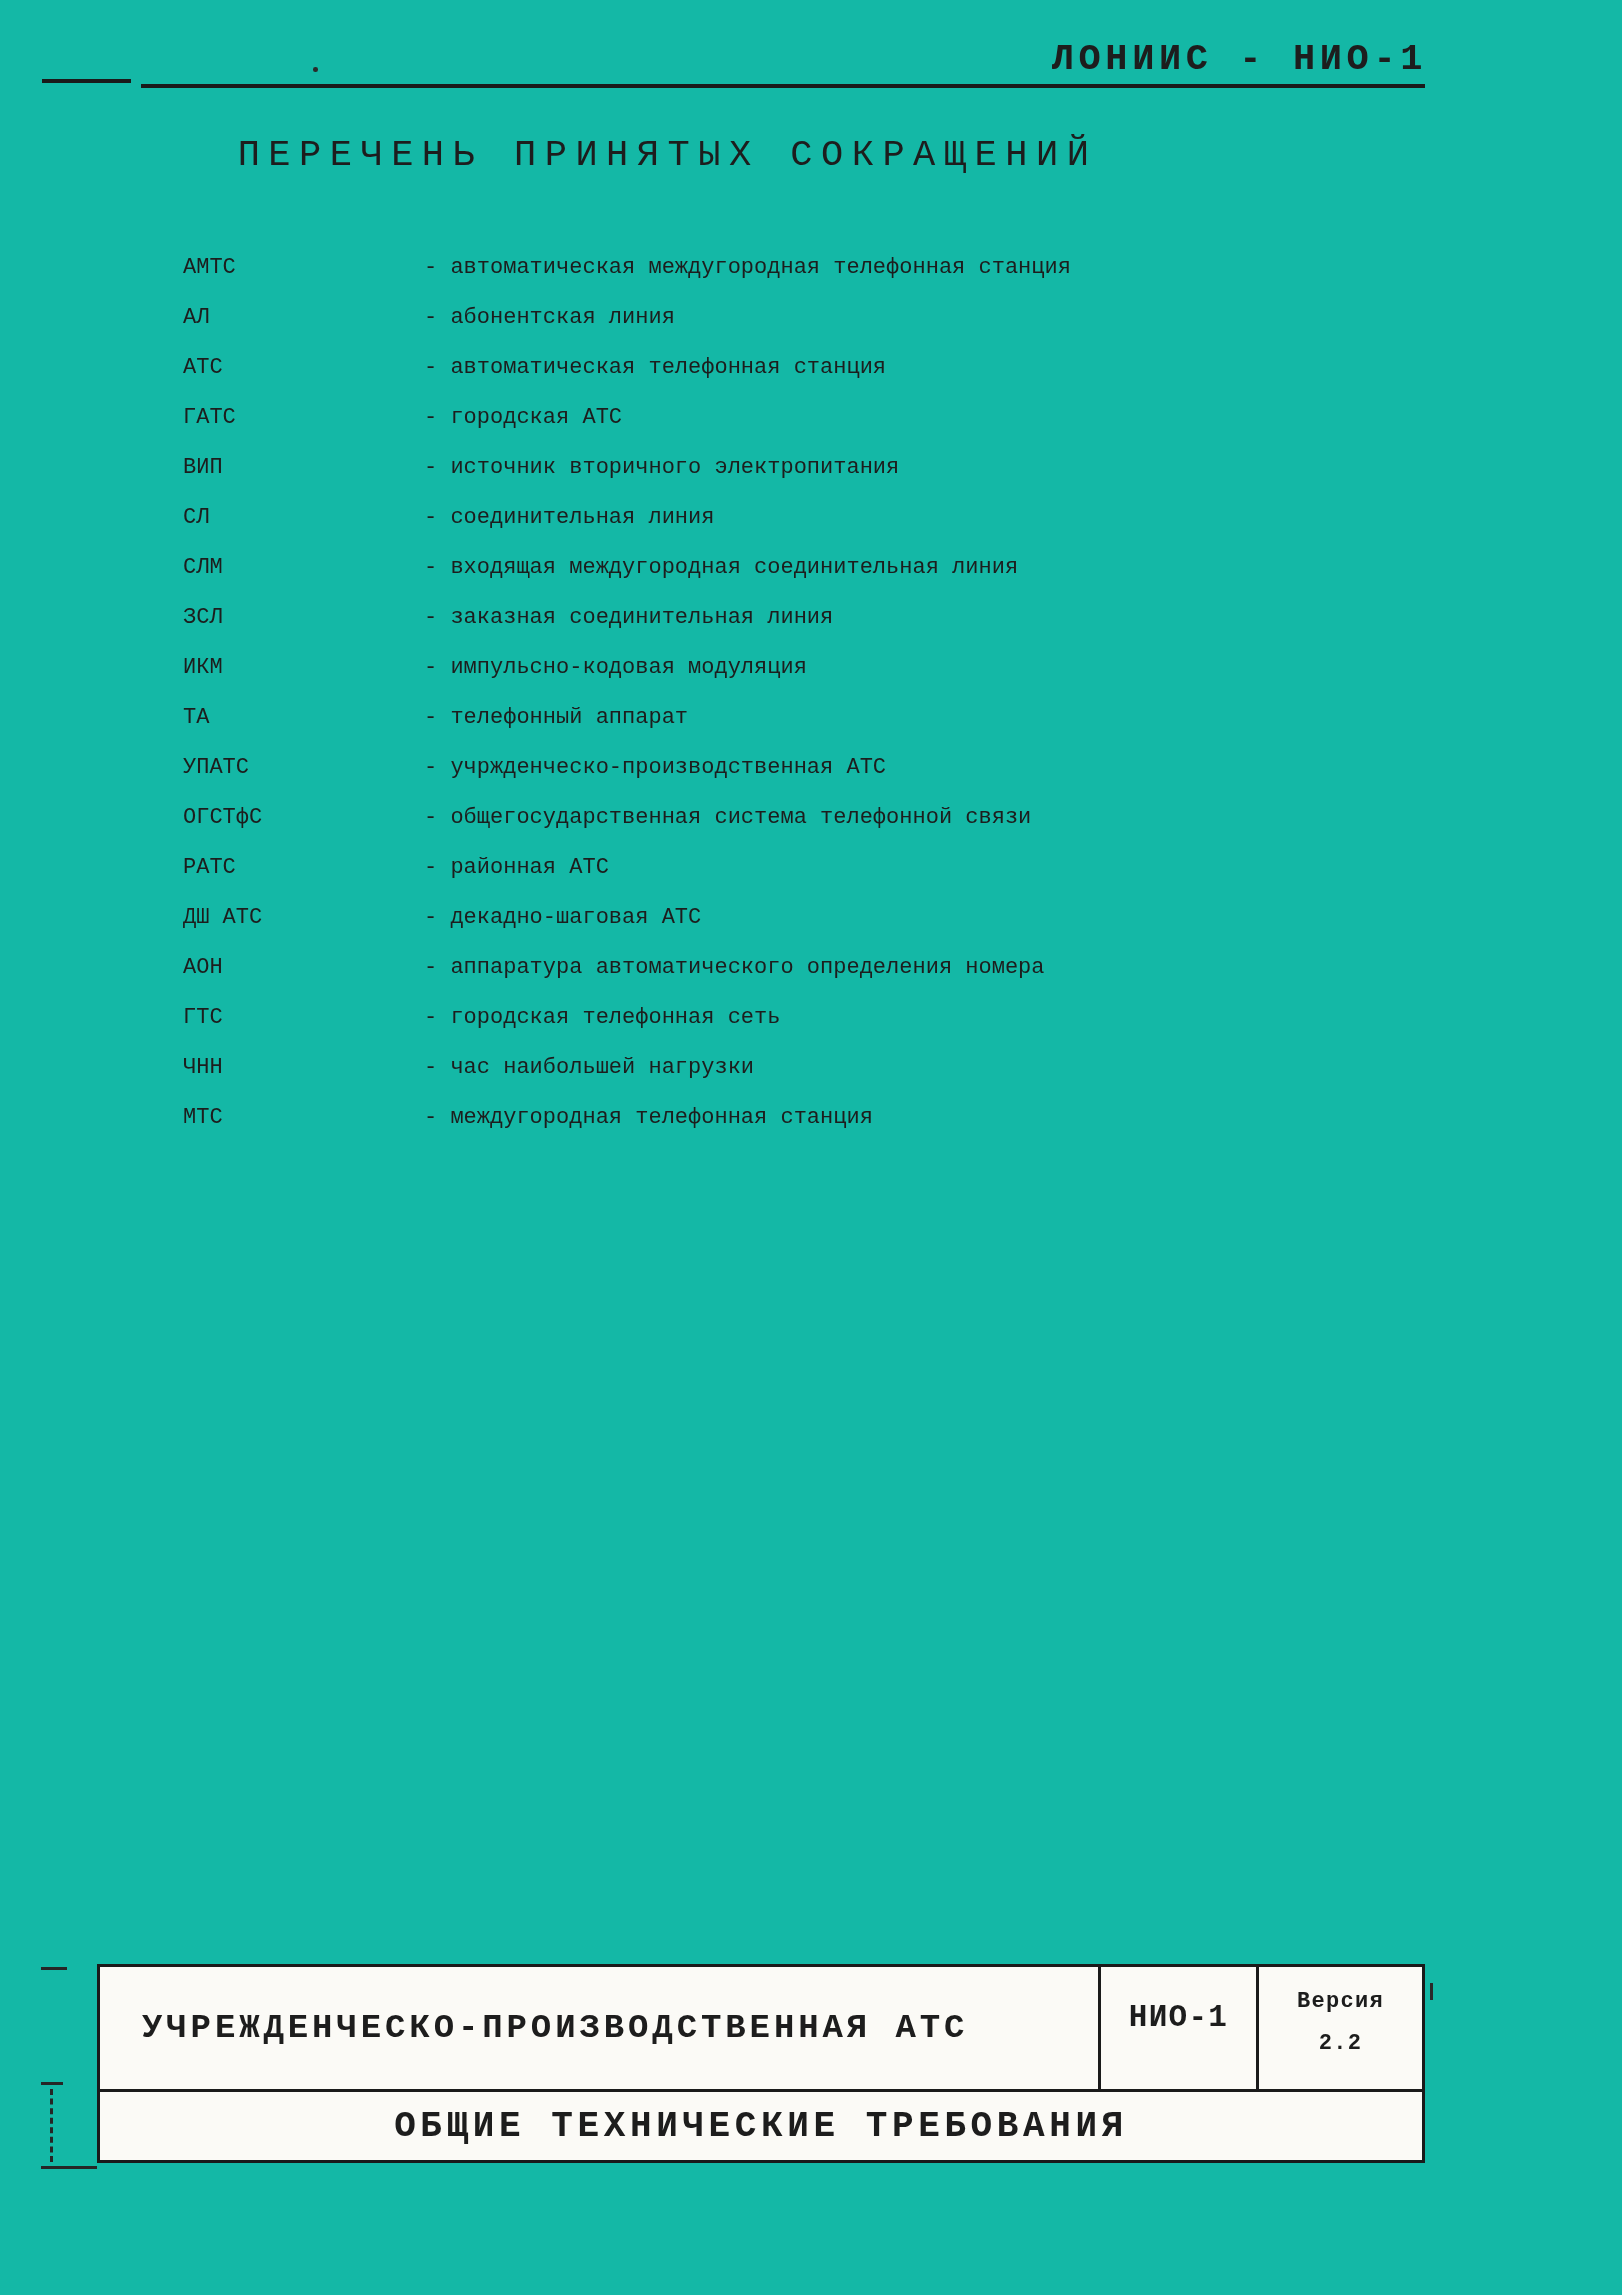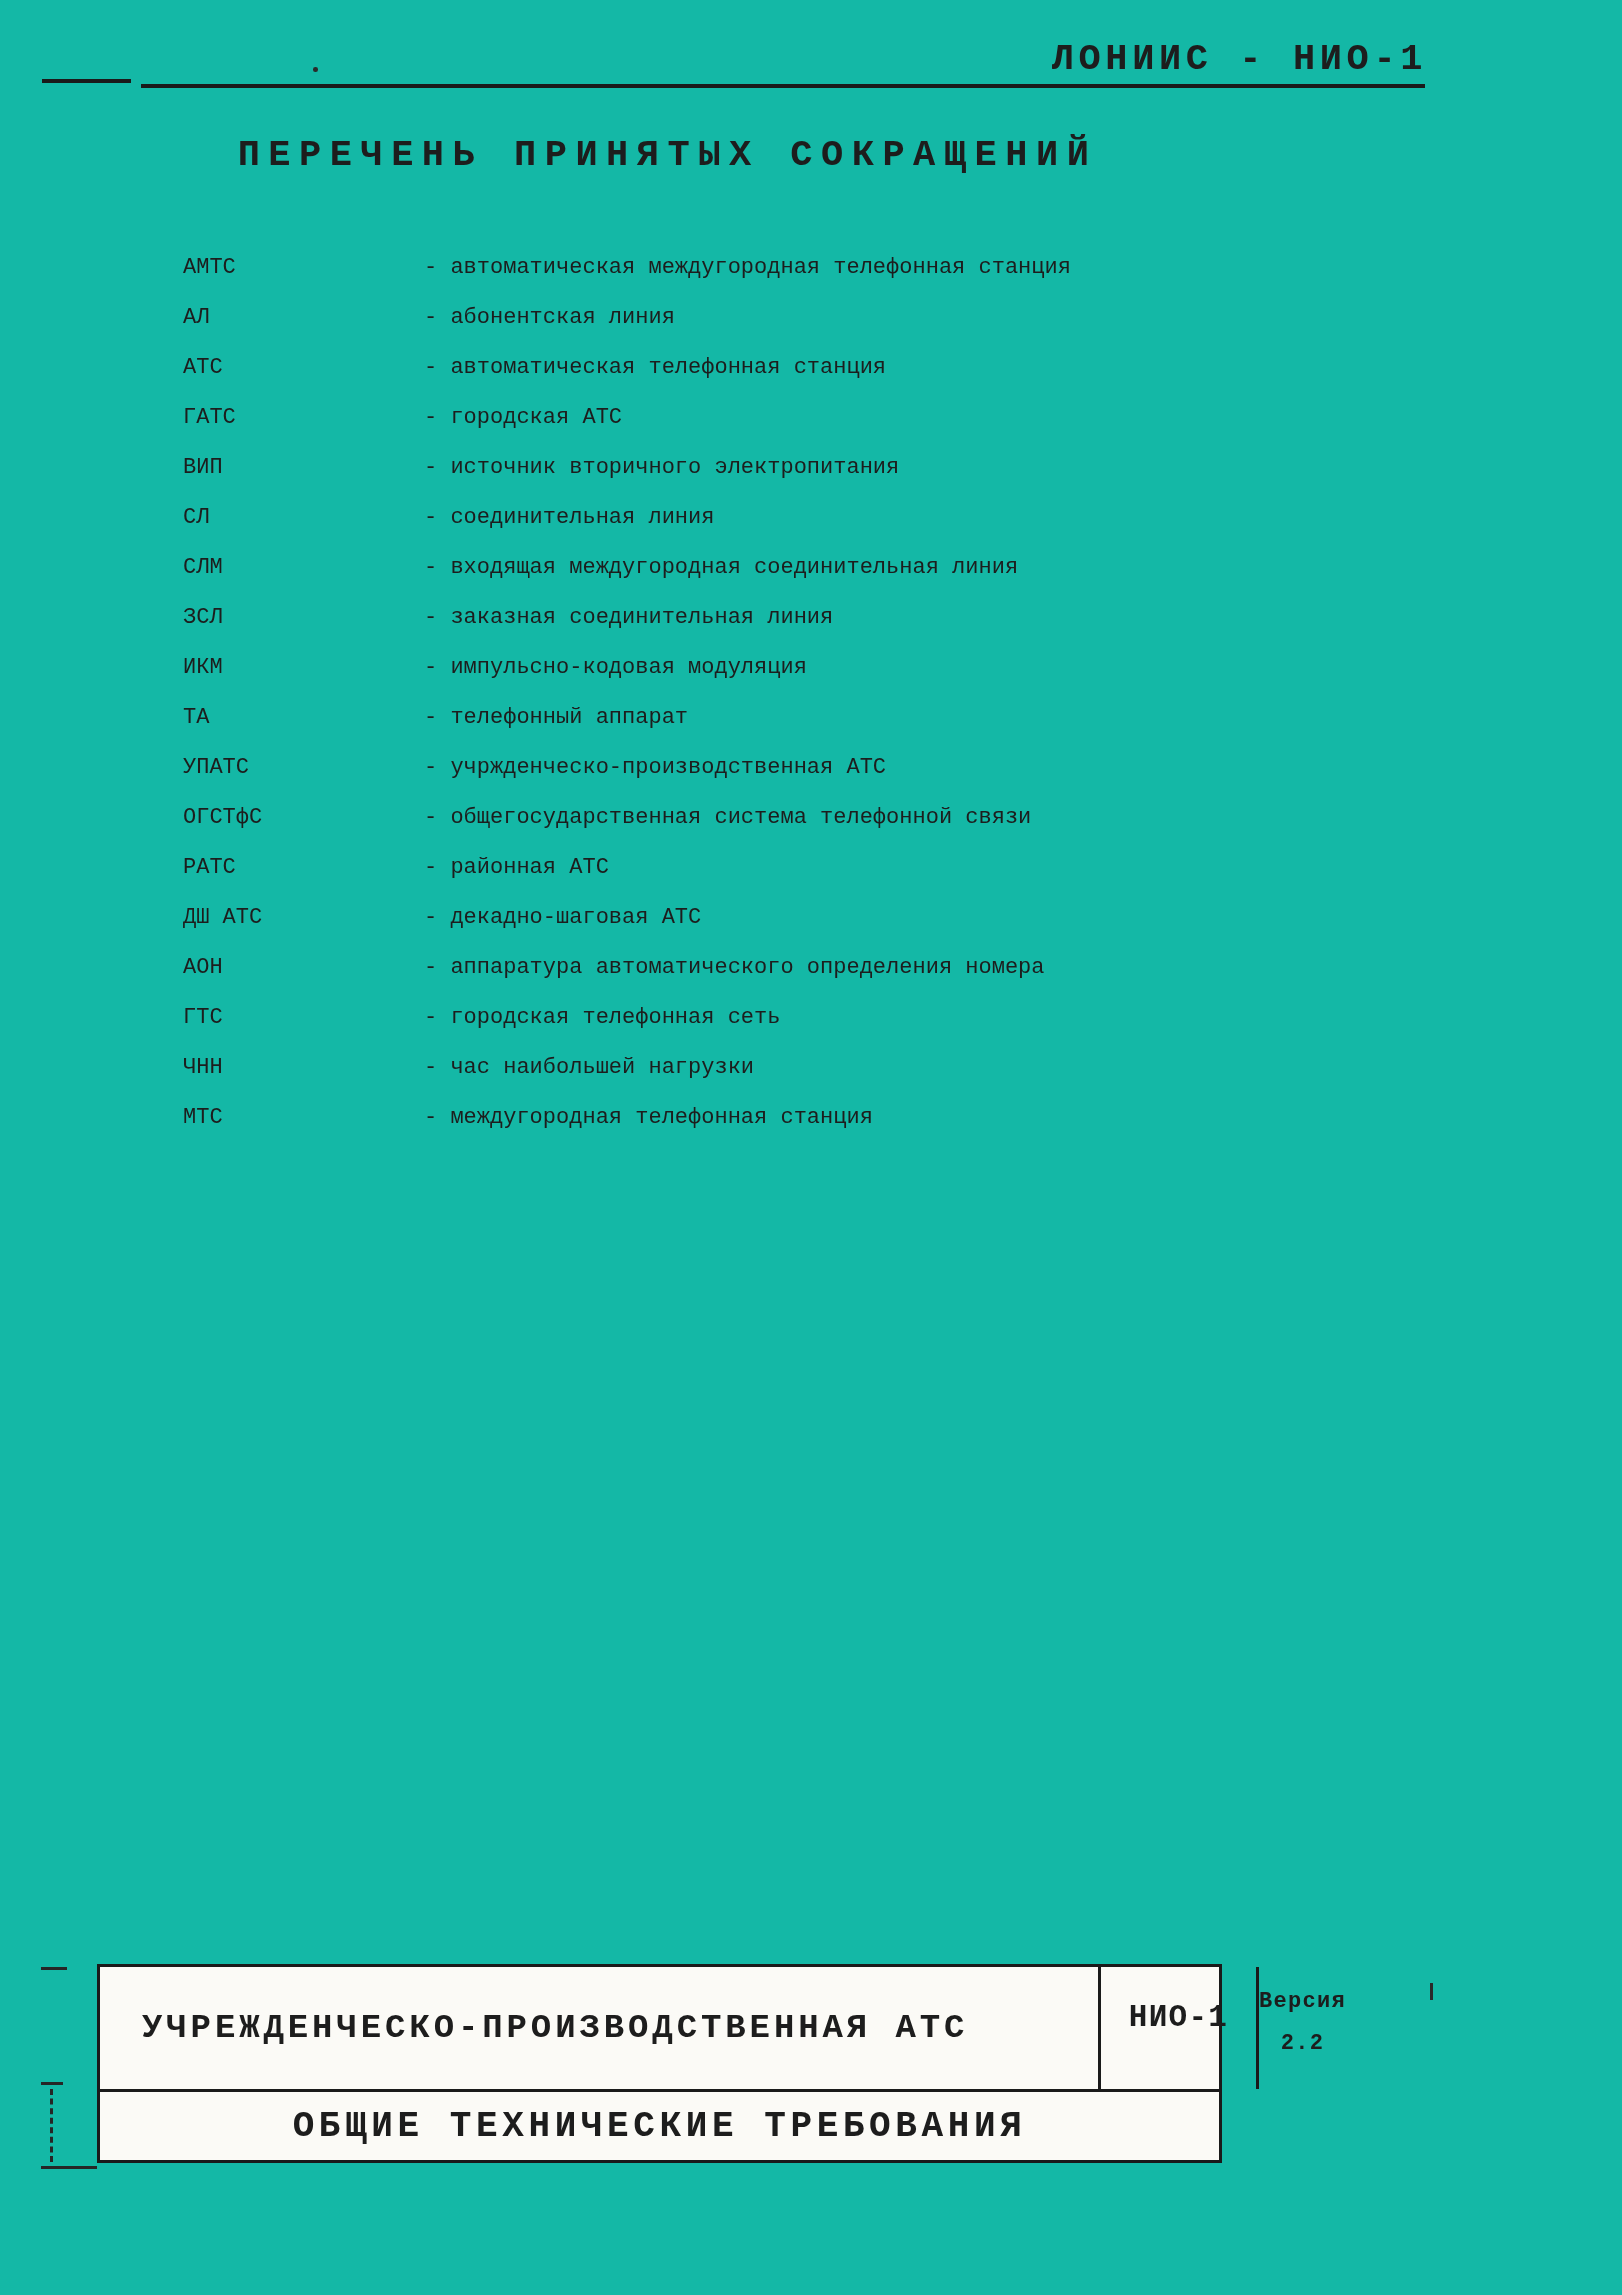--- a/index.html
+++ b/index.html
@@ -56,21 +56,21 @@
   
   .page-title {
     position: absolute;
     top: 134px;
     left: 0;
     width: 1419px;
     box-sizing: border-box;
     padding-right: 84px;
     text-align: center;
     font-size: 37px;
-    font-weight: bold;
+    font-weight: normal;
     letter-spacing: 8.5px;
     white-space: nowrap;
   }
 
   
   .abbr-list {
     position: absolute;
     top: 243px;
     left: 183px;
     width: 1309px;
@@ -88,21 +88,21 @@
   }
   .abbr-def {
     flex: 1 1 auto;
   }
 
   
   .footer-table {
     position: absolute;
     left: 97px;
     top: 1964px;
-    width: 1125px;
+    width: 1328px;
     border: 3.9px solid #1a1a1a;
     box-sizing: border-box;
     background: #fbfaf6;
   }
   .footer-top {
     display: flex;
     height: 122px;
     border-bottom: 3.3px solid #1a1a1a;
   }
   .cell-main {

